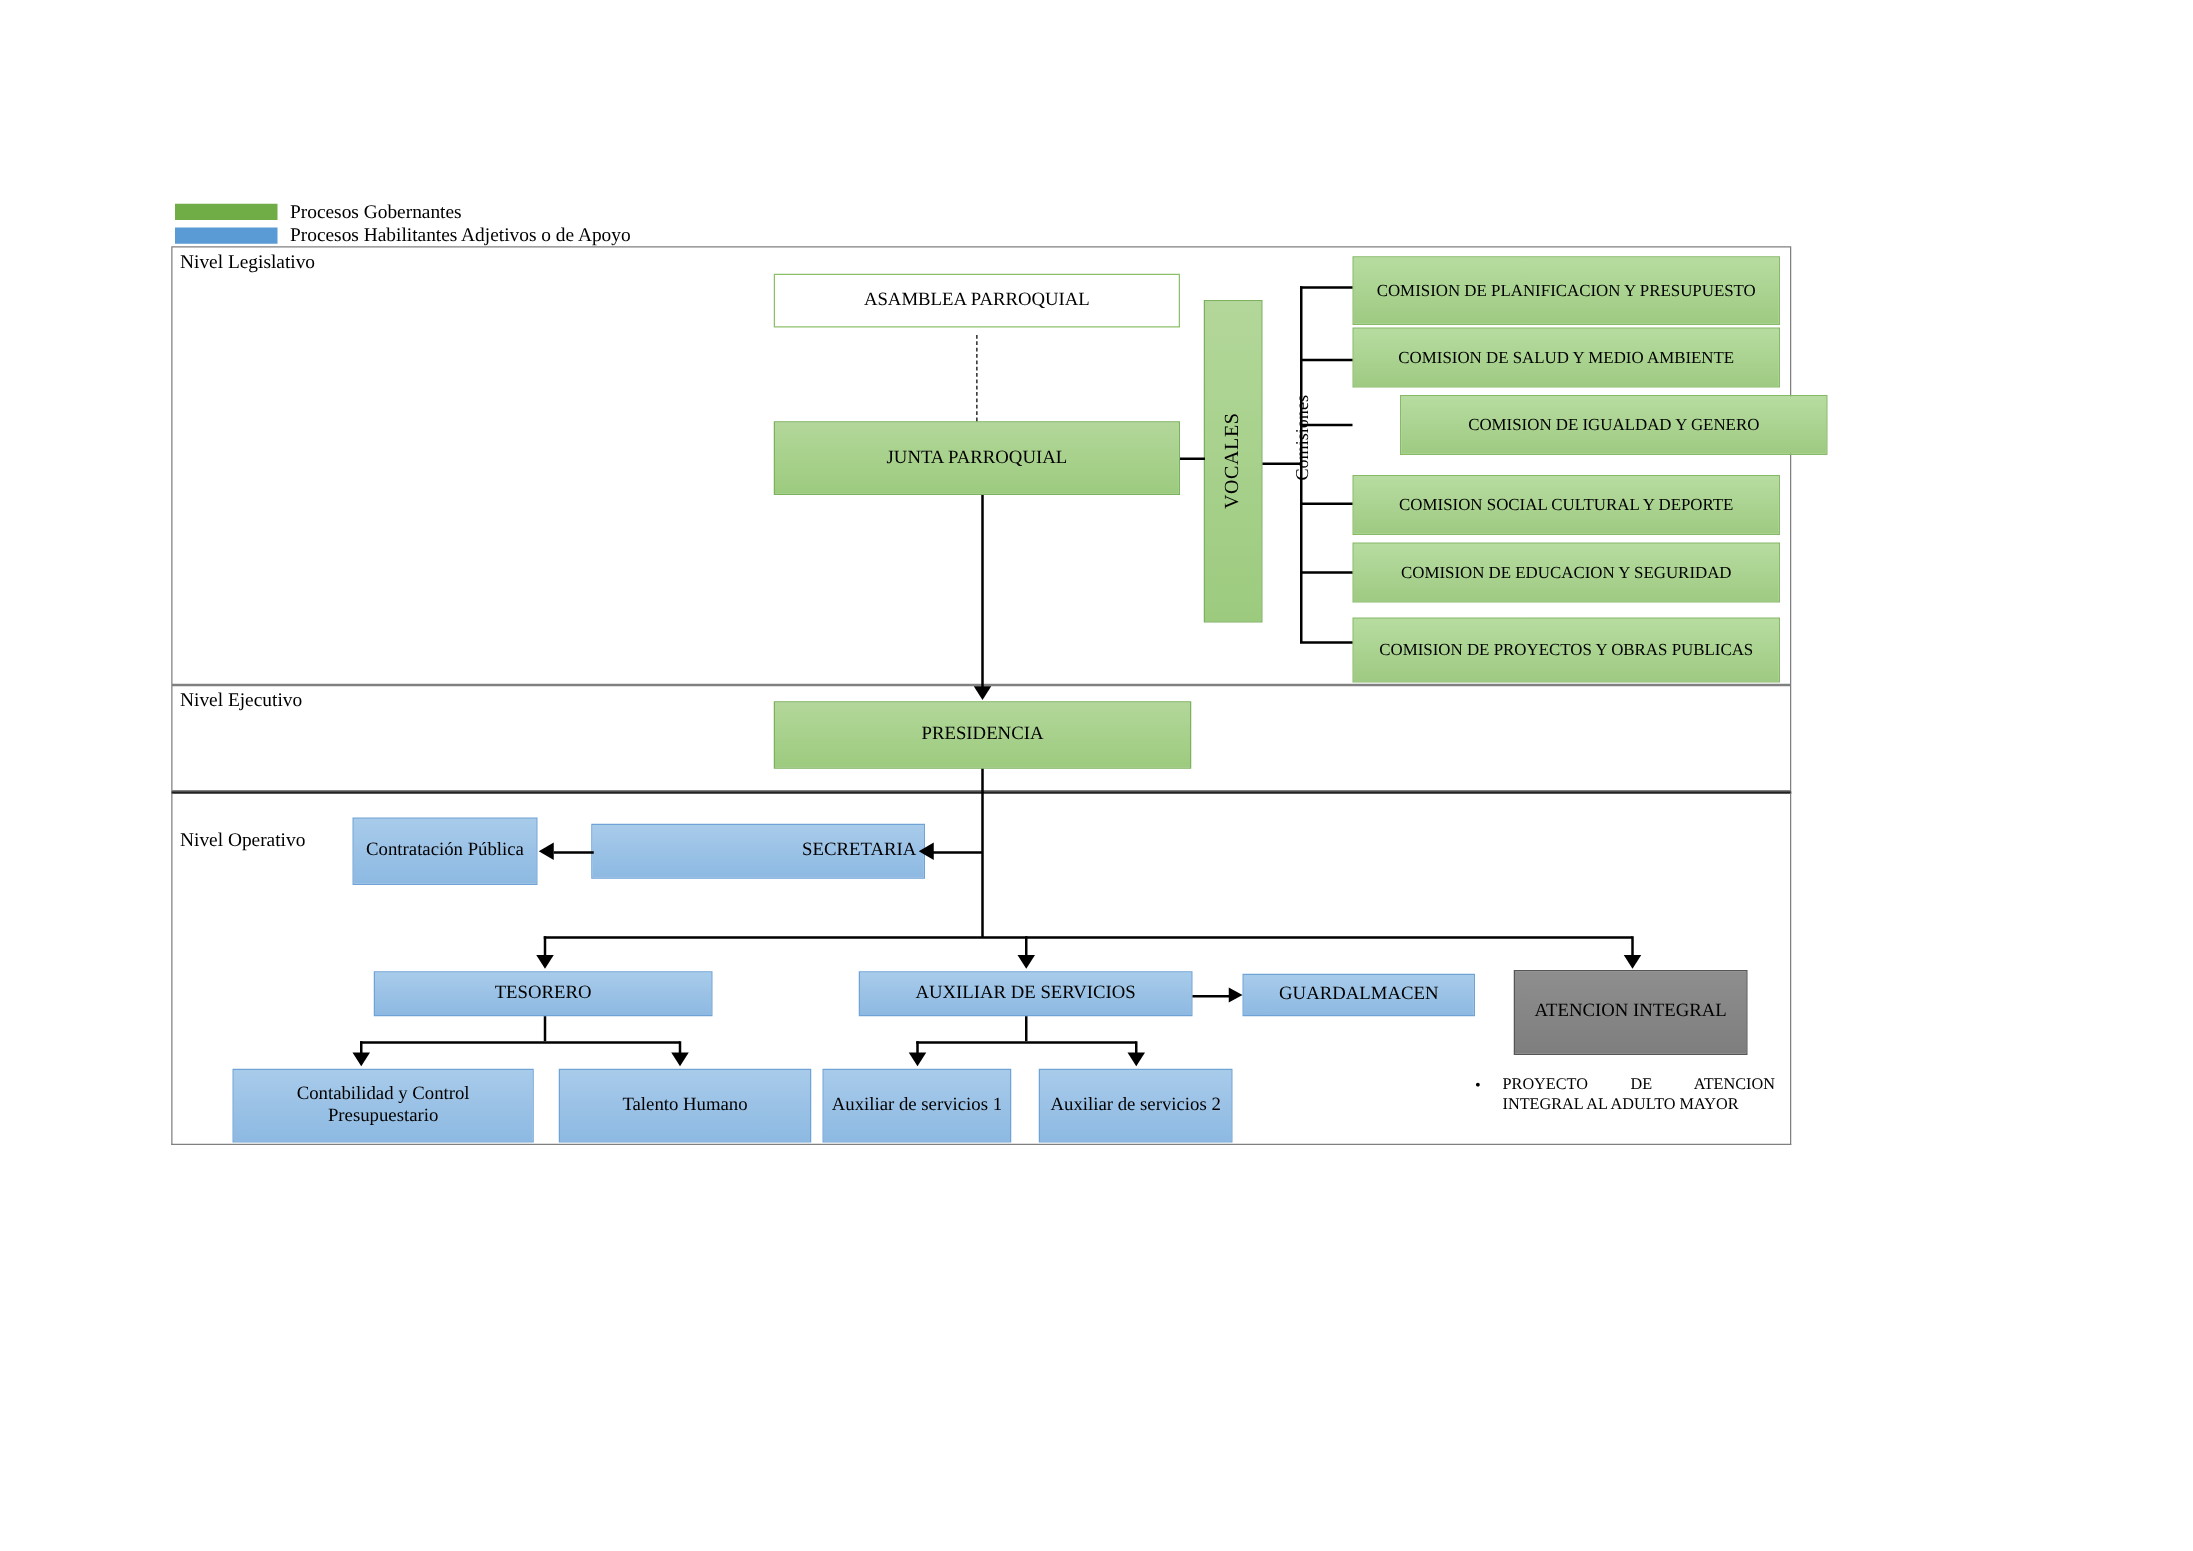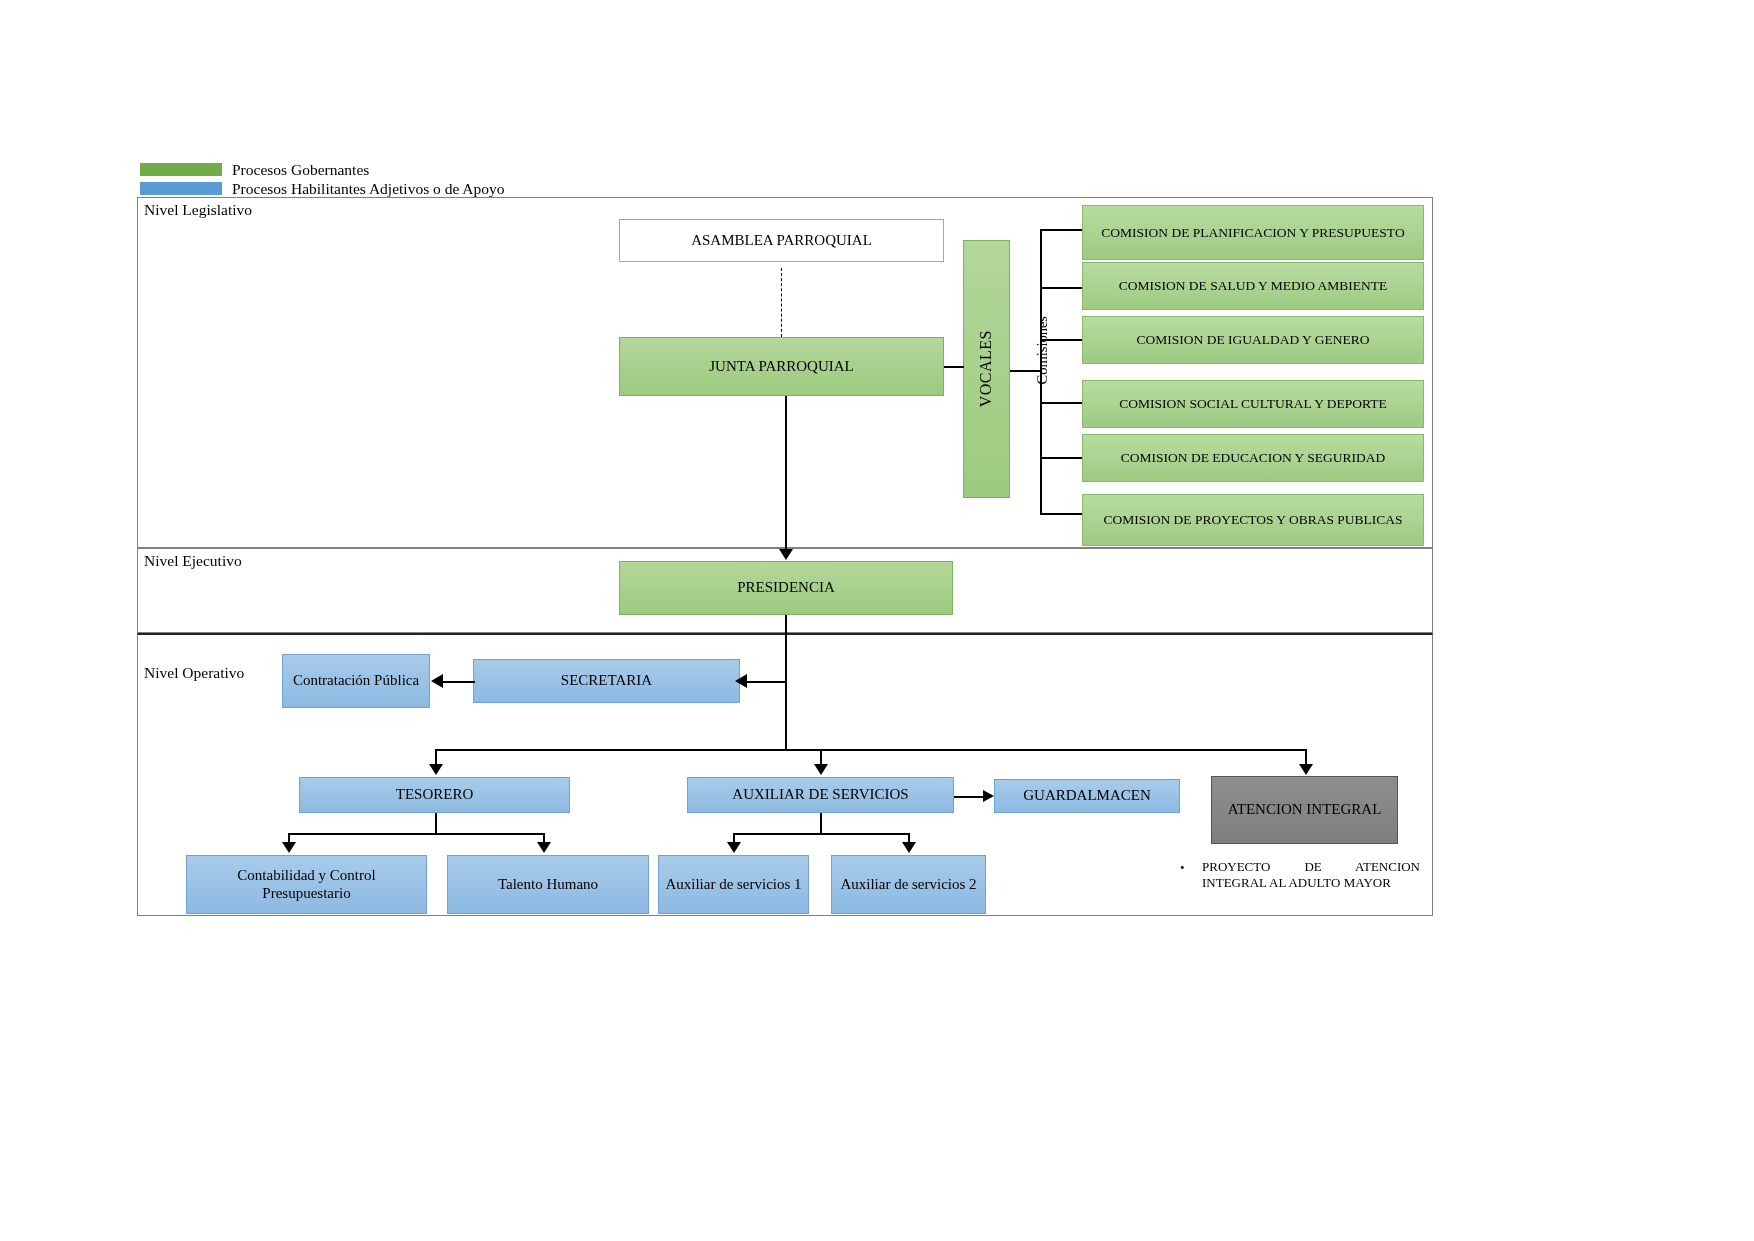--- a/index.html
+++ b/index.html
@@ -79,34 +79,34 @@
   #n-vocales    { left:963px; top:240px; width:47px;  height:258px; }
   #n-vocales span {
     writing-mode:vertical-rl; transform:rotate(180deg);
     font-size:16px; letter-spacing:0.5px;
   }
   #n-presidencia{ left:619px; top:561px; width:334px; height:54px; }
 
   .comision { left:1082px; width:342px; height:48px; font-size:13.5px; }
   #c1 { top:205px; height:55px; }
   #c2 { top:262px; }
-  #c3 { top:316px; }
+  #c3 { top:316px;margin-left:38px; }
   #c4 { top:380px; }
   #c5 { top:434px; }
   #c6 { top:494px; height:52px; }
 
   #lab-comisiones {
     position:absolute; left:1034px; top:316px;
     font-size:14.5px; color:#000;
     writing-mode:vertical-rl; transform:rotate(180deg);
   }
 
   
   #n-contratacion { left:282px;  top:654px; width:148px; height:54px; }
-  #n-secretaria   { left:473px;  top:659px; width:267px; height:44px; }
+  #n-secretaria   { left:473px;  top:659px; width:267px; height:44px;justify-content:flex-end; }
   #n-tesorero     { left:299px;  top:777px; width:271px; height:36px; }
   #n-auxserv      { left:687px;  top:777px; width:267px; height:36px; }
   #n-guardalmacen { left:994px;  top:779px; width:186px; height:34px; }
   #n-atencion     { left:1211px; top:776px; width:187px; height:68px; }
   #n-contab       { left:186px;  top:855px; width:241px; height:59px; }
   #n-talento      { left:447px;  top:855px; width:202px; height:59px; }
   #n-aux1         { left:658px;  top:855px; width:151px; height:59px; }
   #n-aux2         { left:831px;  top:855px; width:155px; height:59px; }
 
   

